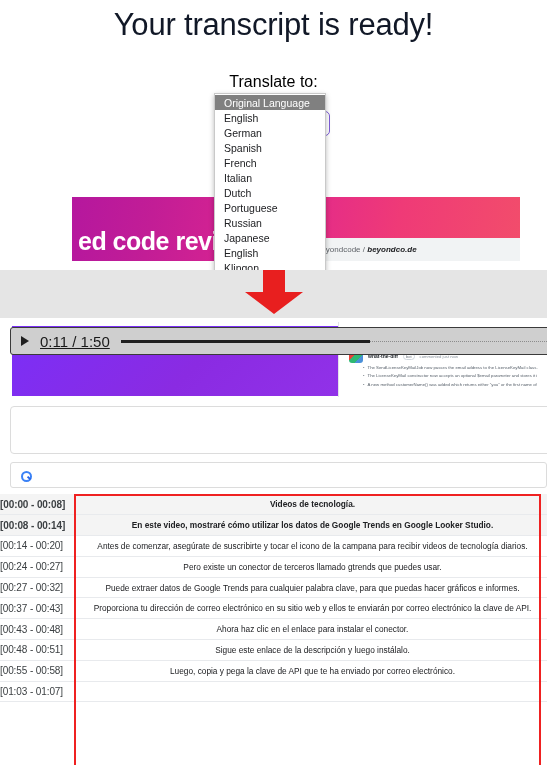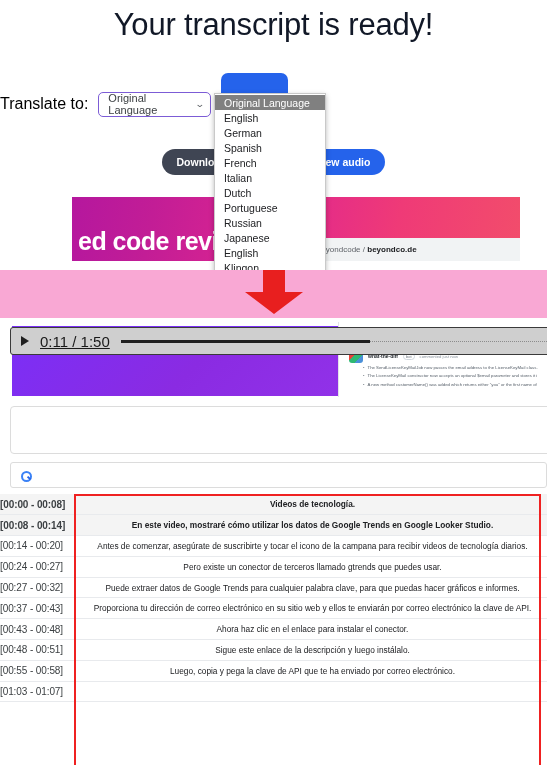--- a/index.html
+++ b/index.html
@@ -2,38 +2,38 @@
 <html><head>
 <meta charset="utf-8">
 <style>
   * { box-sizing: border-box; margin: 0; padding: 0; }
   html, body {
     width: 547px; height: 765px;
     background: #ffffff;
     font-family: "Liberation Sans", sans-serif;
     overflow: hidden;
   }
-  .page { position: relative; width: 547px; height: 765px; background:#f9a8d4; }
+  .page { position: relative; width: 547px; height: 765px; background:#e5e5e5; }
 
   
   .top-section { position: relative; width: 547px; height: 270px; background:#fff; overflow:hidden; }
 
   .headline {
     text-align: center;
     font-size: 31px;
     line-height: 38px;
     color: #111827;
     font-weight: 400;
     letter-spacing: -0.2px;
     padding-top: 6px;
   }
 
   .translate-row {
-    display: flex; align-items: center; justify-content: flex-start;
-    gap: 10px; margin-top: 29px;
+    display: flex; align-items: center; justify-content: space-between;
+    gap: 20px; margin-top: 29px; flex-direction: column;
   }
 
   .select-box {
     position: relative;
     width: 113px; height: 25px;
     border: 1.5px solid #7c5cd6;
     border-radius: 5px;
     background: #fff;
     display: flex; align-items: center;
     padding: 0 7px 0 9px;
@@ -94,21 +94,21 @@
     font-size: 25px; font-weight: 800; color:#ffffff;
     letter-spacing:-0.5px; white-space:nowrap;
   }
   .addrbar {
     position:absolute; left:222px; top:41px; width:226px; height:23px;
     background:#f1f3f4;
     display:flex; align-items:center; gap:4px; padding-left:9px;
   }
   .lock { font-size:8px; color:#5f6368; }
   .addr-text { font-size:8px; color:#5f6368; }
-  .addr-text b { color:#202124; }
+  .addr-text b { color:#202124;font-style:italic; }
 
   
   .arrow-wrap {
     position:absolute; left:0; top:268px; width:547px; height:52px;
     display:flex; align-items:flex-start; justify-content:center;
   }
   .arrow svg { display:block; }
 
   
   .bottom-section {

